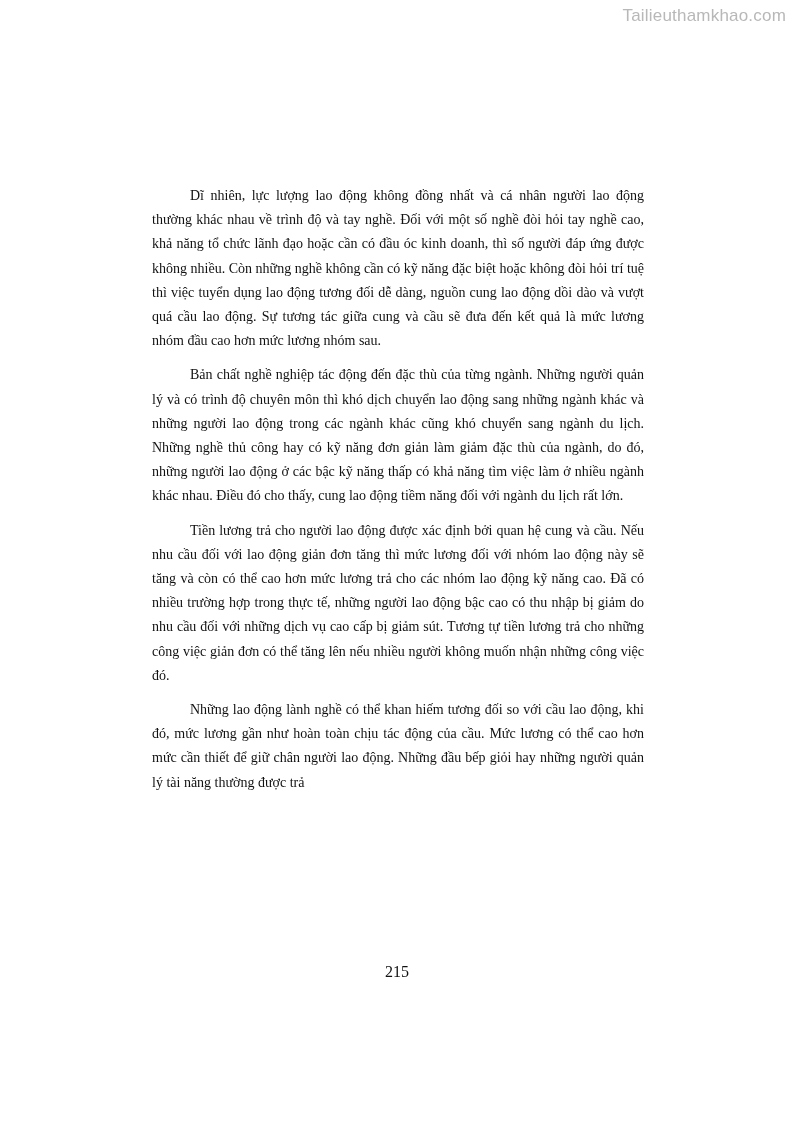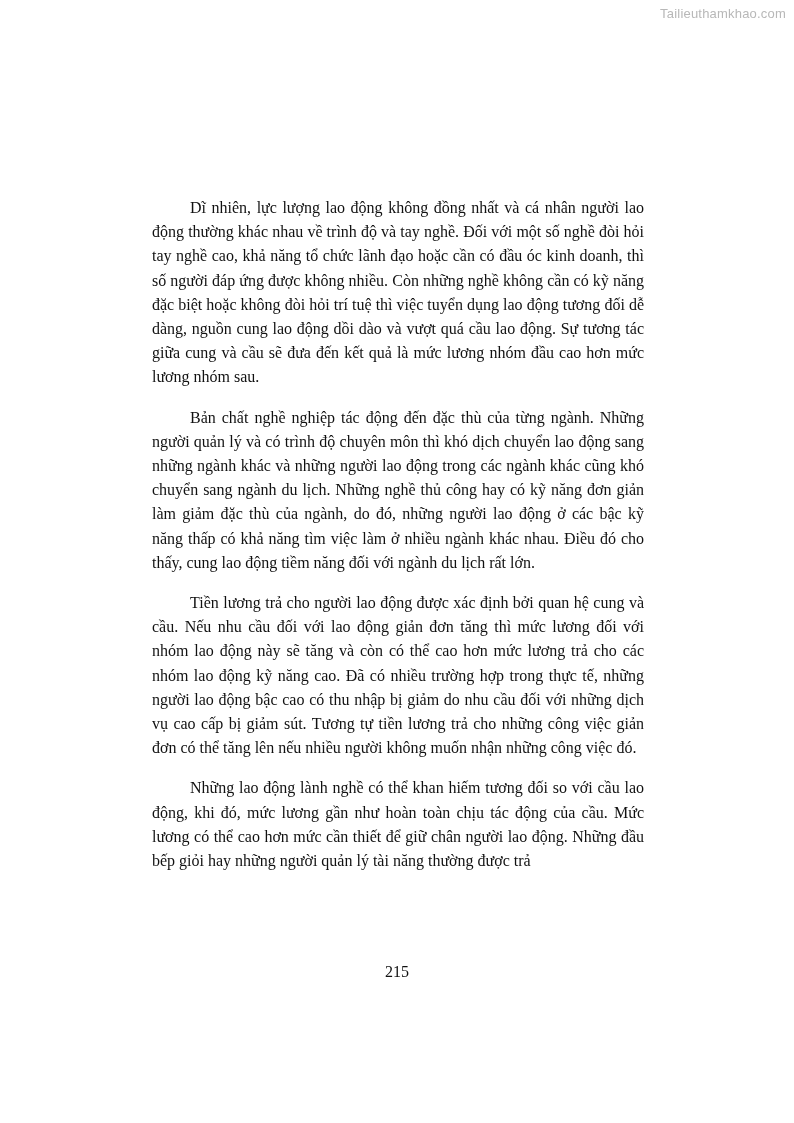--- a/index.html
+++ b/index.html
@@ -13,33 +13,33 @@
       position: relative;
       overflow: hidden;
       font-family: "Liberation Serif", "DejaVu Serif", serif;
       color: #111111;
     }
     .watermark {
       position: absolute;
       top: 6px;
       right: 8px;
       font-family: "Liberation Sans", "DejaVu Sans", sans-serif;
-      font-size: 13px;
+      font-size: 17px;
       color: #b8b8b8;
       letter-spacing: 0.2px;
     }
     .content {
       position: absolute;
       left: 152px;
       top: 180px;
       width: 492px;
     }
     .para {
-      margin: 16px 0 10px 0;
-      font-size: 16px;
+      margin: 4px 0 10px 0;
+      font-size: 14px;
       line-height: 24.2px;
       text-align: justify;
       text-indent: 38px;
     }
     .page-number {
       position: absolute;
       top: 963px;
       left: 0;
       width: 794px;
       text-align: center;

